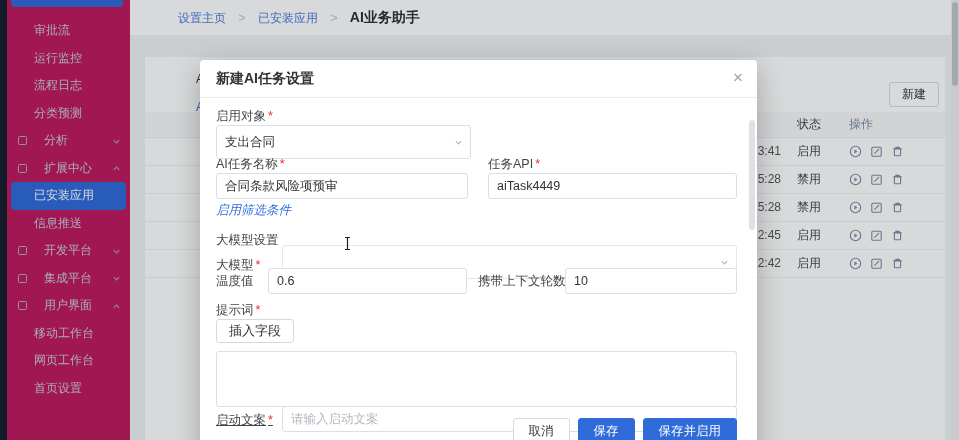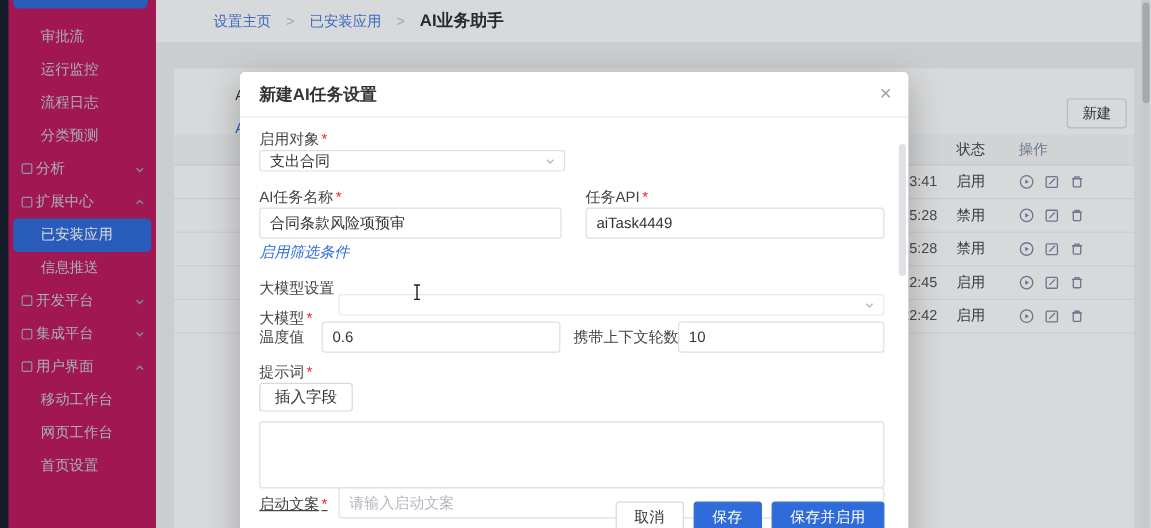--- a/index.html
+++ b/index.html
@@ -9,21 +9,21 @@
     font-family:"Liberation Sans", sans-serif;
     background:#f0f2f5; color:#333;
   }
 
   
   .sidebar { position:absolute; left:0; top:0; width:130px; height:440px; background:#be185d; z-index:1;padding-left:24px; }
   .rail { position:absolute; left:0; top:0; width:7px; height:100%; background:#151d2c; }
   .sb-partial { position:absolute; left:11px; top:-17px; width:112px; height:24px; background:#2f6bd9; border-radius:4px; }
   .sb-list { position:absolute; left:7px; top:17px; width:123px; }
   .sb-item { height:27.5px; display:flex; align-items:center; color:#c6cdd9; font-size:12px; padding-left:27px; position:relative; cursor:pointer; white-space:nowrap; }
-  .sb-item.group { padding-left:11px; gap:3px; }
+  .sb-item.group { padding-left:11px; gap:17px; }
   .sb-item .chev { position:absolute; right:9px; top:50%; margin-top:-4px; color:#98a2b3; }
   .chev.up svg { transform:rotate(180deg); }
   .sq { width:9px; height:9px; border:1.4px solid #a6b0c2; border-radius:1.5px; flex:0 0 auto; }
   .sb-item.active { background:#2f6bd9; color:#fff; border-radius:4px; margin:0 4px 0 4px; padding-left:23px; }
 
   
   .topbar { position:absolute; left:130px; top:0; width:829px; height:35px; background:#fff; display:flex; align-items:center; padding-left:48px; z-index:1; }
   .bc-link { color:#4a7be0; font-size:12px; cursor:pointer; }
   .bc-sep { color:#c0c4cc; font-size:12px; margin:0 8px; }
   .bc-current { color:#2b2f36; font-size:14px; font-weight:bold; }
@@ -57,21 +57,21 @@
   .m-title { font-size:14px; font-weight:bold; color:#333; }
   .m-close { position:absolute; right:14px; top:9px; font-size:17px; color:#9aa0a8; background:none; border:none; cursor:pointer; font-family:inherit; line-height:1; }
   .f-label { position:absolute; font-size:12.5px; color:#444; white-space:nowrap; }
   .req { color:#f5222d; margin-left:2px; }
   .inp, .sel, .txta {
     position:absolute; border:1px solid #dcdfe4; border-radius:3px; background:#fff;
     font-size:12.5px; color:#333; font-family:inherit;
   }
   .inp { height:26px; padding:0 8px; }
   .inp::placeholder { color:#b4b8bf; }
-  .sel { height:18px; display:flex; align-items:center; padding:0 22px 0 8px; cursor:pointer; }
+  .sel { height:34px; display:flex; align-items:center; padding:0 22px 0 8px; cursor:pointer; }
   .sel .sel-chev { position:absolute; right:7px; top:50%; margin-top:-4px; color:#b4b8bf; }
   .txta { resize:none; padding:6px 8px; }
   .link { position:absolute; font-size:12.5px; color:#2f6bd9; cursor:pointer; }
   .btn-plain { position:absolute; height:24px; padding:0 12px; border:1px solid #d9d9d9; border-radius:3px; background:#fff; font-size:13px; color:#333; font-family:inherit; cursor:pointer; }
   .m-footer { position:absolute; right:20px; top:358px; display:flex; gap:8px; z-index:2; }
   .btn { height:26px; padding:0 15px; border-radius:3px; font-size:12.5px; font-family:inherit; cursor:pointer; }
   .btn-default { background:#fff; border:1px solid #d9d9d9; color:#333; }
   .btn-primary { background:#2f6bd9; border:1px solid #2f6bd9; color:#fff; }
   .m-scroll { position:absolute; right:2px; top:42px; bottom:6px; width:6px; }
   .m-scroll .thumb { position:absolute; top:18px; width:6px; height:110px; background:#dfe1e5; border-radius:3px; }

